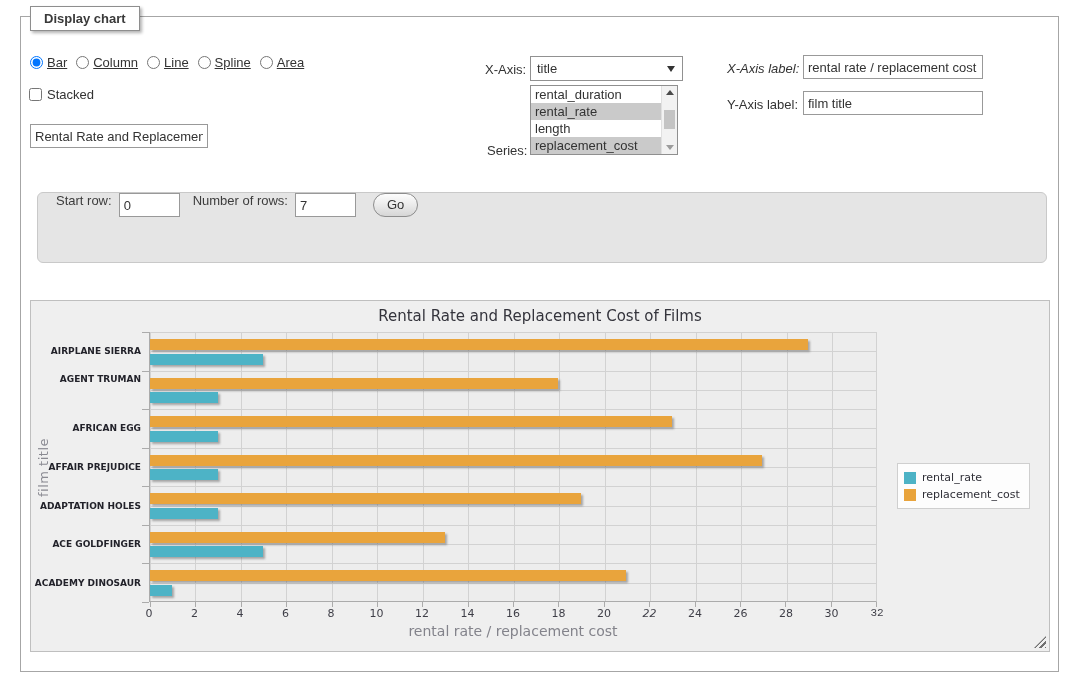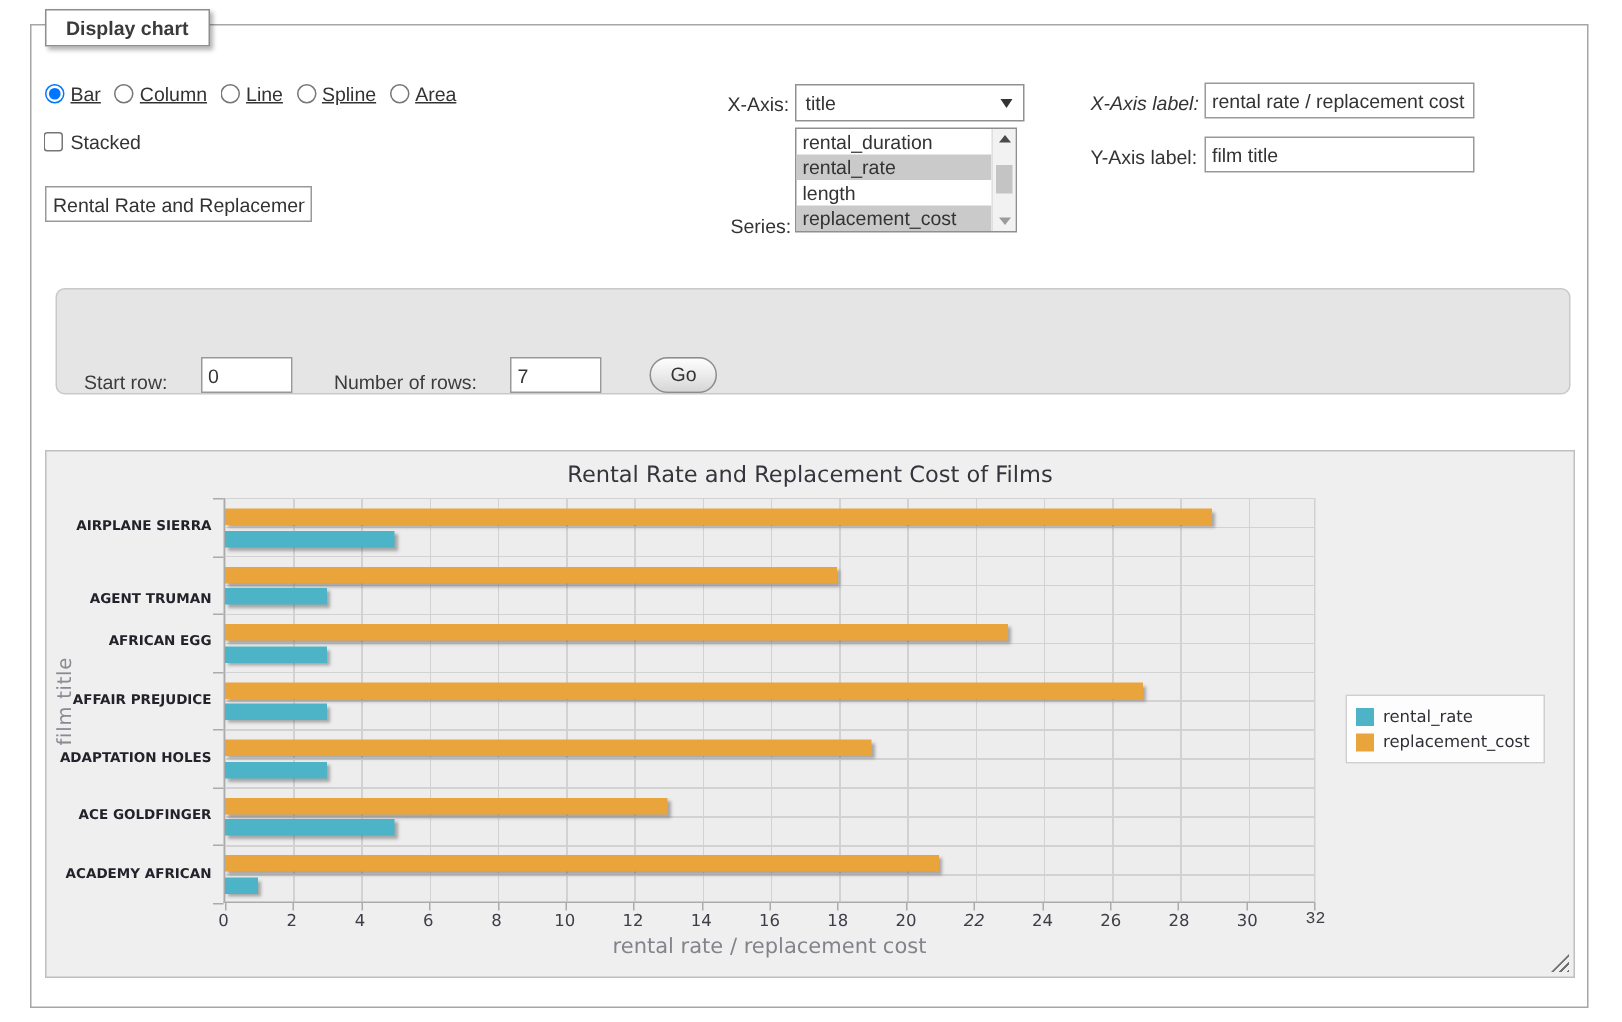--- a/index.html
+++ b/index.html
@@ -48,21 +48,21 @@
   .sb-thumb { position:absolute; left:2px; top:11px; width:11px; height:19px; background:#C4C4C4; }
 
   
   #xlabel-caption { left:727px; top:61px;font-style:italic; }
   #xlabel-input  { left:803px; top:55px; width:180px; }
   #ylabel-caption { left:727px; top:97px; }
   #ylabel-input  { left:803px; top:91px; width:180px; }
 
   
   #rows-panel { left:37px; top:192px; width:1010px; height:71px; background:#E5E5E5; border:1px solid #C9C9C9; border-radius:6px; }
-  #rows-inner { position:absolute; left:18px; top:0; height:100%; display:flex; align-items:flex-end;gap:15px; }
+  #rows-inner { position:absolute; left:18px; top:0; height:100%; display:flex; align-items:flex-start; }
   #rows-inner .cap { margin-right:7px; color:#3C3C3C; }
   #start-row-input, #num-rows-input { width:61px; margin-right:13px; }
   #go-button {
     margin-left:4px; padding:3px 13px 4px; font:13px "Liberation Sans",sans-serif; color:#333;
     border:1px solid #8D8D8D; border-radius:12px;
     background:linear-gradient(to bottom,#FDFDFD 0%,#EDEDED 45%,#D6D6D6 100%);
   }
 
   
   #chart-panel { left:30px; top:300px; width:1020px; height:352px; background:#EFEFEF; border:1px solid #BFBFBF; font-family:"DejaVu Sans",sans-serif; }
@@ -176,26 +176,26 @@
     </div>
   </div>
 
   <div id="chart-panel" class="abs">
     <div id="chart-title">Rental Rate and Replacement Cost of Films</div>
     <div id="y-axis-title">
         <span>film title</span>
       </div>
     <div id="cat-labels">
         <div class="cat-label" style="top: 0px; height: 38.5714px;">AIRPLANE SIERRA</div>
-        <div class="cat-label" style="top: 49px; height: 38.5714px;">AGENT TRUMAN</div>
+        <div class="cat-label" style="top: 28px; height: 38.5714px;">AGENT TRUMAN</div>
         <div class="cat-label" style="top: 77.1429px; height: 38.5714px;">AFRICAN EGG</div>
         <div class="cat-label" style="top: 115.714px; height: 38.5714px;">AFFAIR PREJUDICE</div>
         <div class="cat-label" style="top: 154.286px; height: 38.5714px;">ADAPTATION HOLES</div>
         <div class="cat-label" style="top: 192.857px; height: 38.5714px;">ACE GOLDFINGER</div>
-        <div class="cat-label" style="top: 231.429px; height: 38.5714px;">ACADEMY AFRICAN</div>
+        <div class="cat-label" style="top: 231.429px; height: 38.5714px;">ACADEMY DINOSAUR</div>
       </div>
     <div id="plot">
         <div class="y-tick" style="top: 0px;"></div>
         <div class="y-tick" style="top: 39px;"></div>
         <div class="y-tick" style="top: 77px;"></div>
         <div class="y-tick" style="top: 116px;"></div>
         <div class="y-tick" style="top: 154px;"></div>
         <div class="y-tick" style="top: 193px;"></div>
         <div class="y-tick" style="top: 231px;"></div>
         <div class="y-tick" style="top: 270px;"></div>

